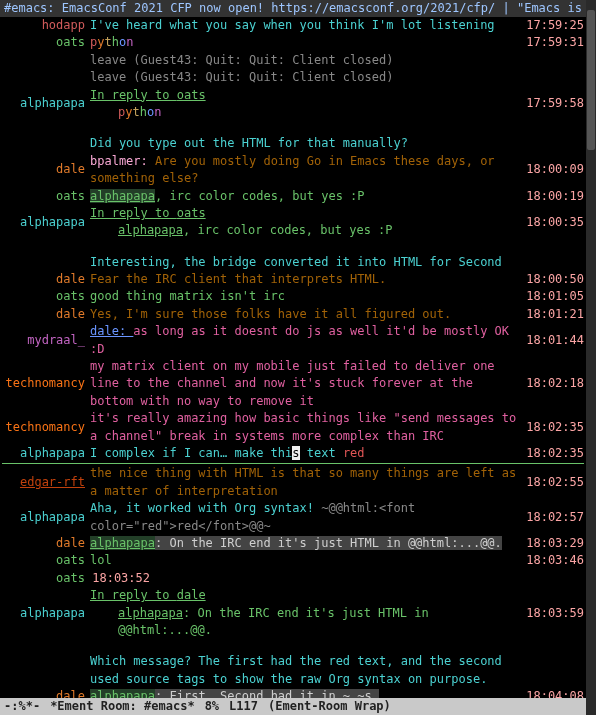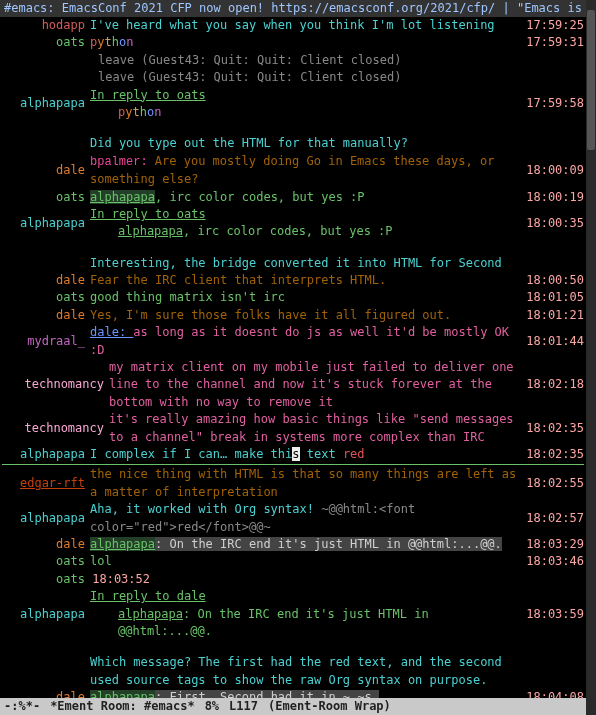--- a/index.html
+++ b/index.html
@@ -70,33 +70,33 @@
     width: 60px;
     flex: 0 0 60px;
     text-align: right;
     color: #fca5a5;
     white-space: nowrap;
   }
   .spacer { height: 14px; }
   .gray { color: #888; }
   .cyan { color: #4bd1d1; }
   .ul { text-decoration: underline; }
-  .orange { color: #ec4899; font-family: Liberation Mono, monospace; }
+  .orange { color: #f9a8d4; }
   .green { color: #69c269; }
   .magenta { color: #e060a0; }
   .blue { color: #6a95ff; text-decoration: underline; }
   .tan { color: #a16207; }
   .hl-green-bg { background:#233f28; color:#69c269; text-decoration: underline; padding:0 0; }
   .hl-gray-bg { background:#444; color:#cfcfcf; padding:0 0; }
   .nick-hodapp { color:#d15b5b; }
   .nick-oats  { color:#69c269; }
   .nick-alph  { color:#4bd1d1; }
   .nick-dale  { color:#e07a2a; }
   .nick-mydr  { color:#c264c2; }
-  .nick-tech  { color:#f9a8d4;margin-left:19px; }
+  .nick-tech  { color:#f97316; }
   .nick-edg   { color:#c2410c;text-decoration:underline; }
   .cursor { background:#eee; color:#000; }
   .red { color:#e05555; }
   .sep-line { height:1px; background:#69c269; margin: 1px 2px; }
   .modeline {
     position: absolute;
     bottom: 0;
     left: 0;
     width: 586px;
     height: 17px;
@@ -104,21 +104,21 @@
     color:#222;
     font-weight: bold;
     display:flex;
     align-items:center;
     padding:0 4px;
     box-sizing:border-box;
     white-space:nowrap;
     gap: 10px;
   }
   .rainbow span { display:inline; }
-  .leave-indent { margin-left: 8px; color:#888; }
+  .leave-indent { margin-left: 0px; color:#888; }
   .quoted-body { margin-left: 28px; display:block; }
 </style>
 </head>
 <body>
 
 <div class="viewport">
   <div class="topic-line">#emacs: EmacsConf 2021 CFP now open! https://emacsconf.org/2021/cfp/  |  "Emacs is a co</div>
   <div class="messages" id="messages">
       <div class="row">
         <div class="nick-col nick-hodapp">hodapp</div>

